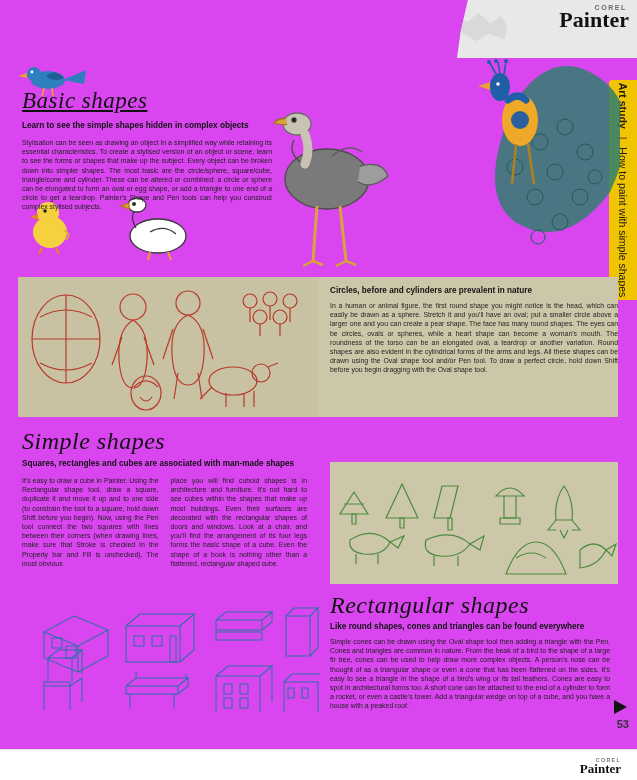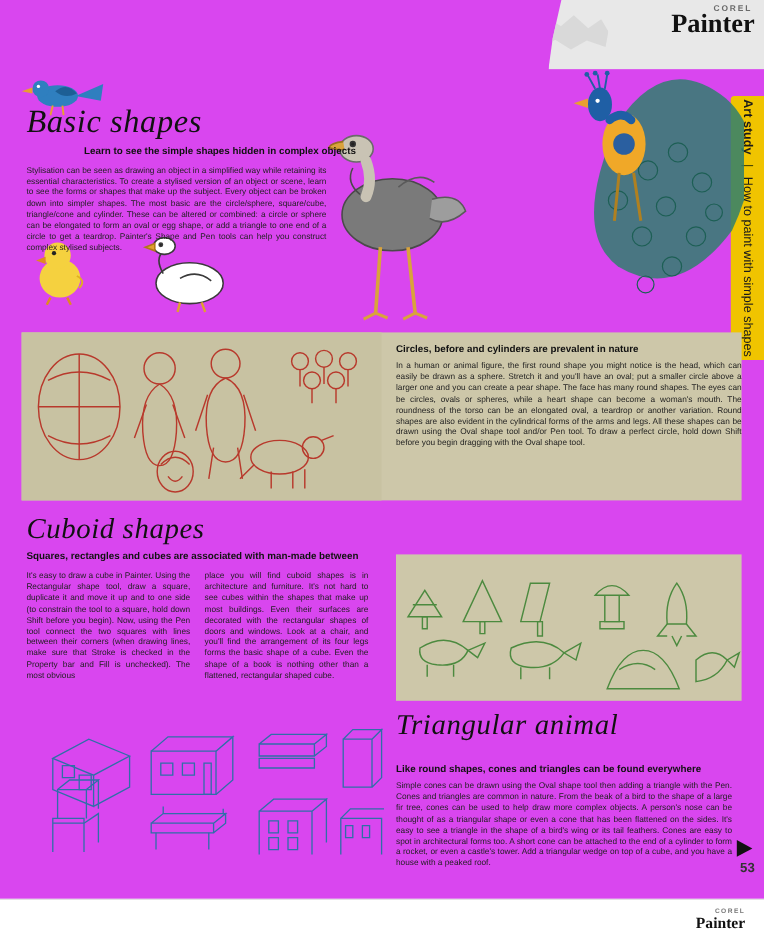--- a/index.html
+++ b/index.html
@@ -67,22 +67,22 @@
   }
   .standfirst{
     font-size:8.2px;font-weight:bold;color:#111;line-height:10px;
   }
   .body-text{
     font-size:6.9px;line-height:9.2px;color:#1e1e1e;text-align:justify;
   }
 
   
   #basic-shapes{position:absolute;left:22px;top:86px;width:260px;}
-  #basic-shapes .script-title{font-size:27px;line-height:30px;}
-  #basic-shapes .standfirst{margin-top:5px;width:250px;margin-left:48px;}
+  #basic-shapes .script-title{font-size:23px;line-height:30px;text-decoration:underline;}
+  #basic-shapes .standfirst{margin-top:5px;width:250px;}
   #basic-shapes .body-text{margin-top:7px;width:250px;}
 
   
   #round-panel{
     position:absolute;left:18px;top:277px;width:600px;height:140px;
     background:#cdc7a9;
   }
   #round-left{
     position:absolute;left:0;top:0;width:300px;height:140px;
     background:#c8c2a2;
@@ -97,21 +97,21 @@
   #cuboid .script-title{font-size:24px;line-height:27px;}
   #cuboid .standfirst{margin-top:4px;width:285px;}
   .two-col{
     margin-top:7px;
     column-count:2;column-gap:12px;width:285px;
   }
 
   
   #triangular{position:absolute;left:330px;top:592px;width:280px;}
   #triangular .script-title{font-size:24px;line-height:27px;}
-  #triangular .standfirst{margin-top:17px;}
+  #triangular .standfirst{margin-top:3px;}
   #triangular .body-text{margin-top:5px;}
 
   
   .ill-band{
     position:absolute;left:330px;top:462px;width:288px;height:122px;
     background:#cdc7a9;
   }
 
   
   .footer{
@@ -279,22 +279,22 @@
         </g>
       </svg>
     </div>
     <div id="round-text">
       <div class="standfirst">Circles, before and cylinders are prevalent in nature</div>
       <div class="body-text">In a human or animal figure, the first round shape you might notice is the head, which can easily be drawn as a sphere. Stretch it and you'll have an oval; put a smaller circle above a larger one and you can create a pear shape. The face has many round shapes. The eyes can be circles, ovals or spheres, while a heart shape can become a woman's mouth. The roundness of the torso can be an elongated oval, a teardrop or another variation. Round shapes are also evident in the cylindrical forms of the arms and legs. All these shapes can be drawn using the Oval shape tool and/or Pen tool. To draw a perfect circle, hold down Shift before you begin dragging with the Oval shape tool.</div>
     </div>
   </div>
 
   <div id="cuboid">
-    <div class="script-title">Cuboid shapes</div>
-    <div class="standfirst">Squares, rectangles and cubes are associated with man-made between</div>
+    <div class="script-title">Simple shapes</div>
+    <div class="standfirst">Squares, rectangles and cubes are associated with man-made shapes</div>
     <div class="two-col">
       <div class="body-text">It's easy to draw a cube in Painter. Using the Rectangular shape tool, draw a square, duplicate it and move it up and to one side (to constrain the tool to a square, hold down Shift before you begin). Now, using the Pen tool connect the two squares with lines between their corners (when drawing lines, make sure that Stroke is checked in the Property bar and Fill is unchecked). The most obvious</div>
       <div class="body-text">place you will find cuboid shapes is in architecture and furniture. It's not hard to see cubes within the shapes that make up most buildings. Even their surfaces are decorated with the rectangular shapes of doors and windows. Look at a chair, and you'll find the arrangement of its four legs forms the basic shape of a cube. Even the shape of a book is nothing other than a flattened, rectangular shaped cube.</div>
     </div>
   </div>
 
   <div class="art" style="left:30px;top:586px;">
     <svg width="290" height="130" viewBox="0 0 290 130">
       <g fill="none" stroke="#2f6fa8" stroke-width="1.1">
         <path d="M14 46 L44 30 L78 44 L48 60 Z"></path>
@@ -338,21 +338,21 @@
         <path d="M140 82 l14 -8 l-4 14 Z M104 94 v10 M128 94 v10"></path>
         <path d="M176 112 q12 -32 30 -32 q18 0 30 32 Z"></path>
         <path d="M186 96 q16 -10 30 0"></path>
         <path d="M250 88 q14 -12 26 0 q-8 16 -26 18 Z"></path>
         <path d="M276 88 l10 -6 l-4 12 Z"></path>
       </g>
     </svg>
   </div>
 
   <div id="triangular">
-    <div class="script-title">Triangular animal</div>
+    <div class="script-title">Rectangular shapes</div>
     <div class="standfirst">Like round shapes, cones and triangles can be found everywhere</div>
     <div class="body-text">Simple cones can be drawn using the Oval shape tool then adding a triangle with the Pen. Cones and triangles are common in nature. From the beak of a bird to the shape of a large fir tree, cones can be used to help draw more complex objects. A person's nose can be thought of as a triangular shape or even a cone that has been flattened on the sides. It's easy to see a triangle in the shape of a bird's wing or its tail feathers. Cones are easy to spot in architectural forms too. A short cone can be attached to the end of a cylinder to form a rocket, or even a castle's tower. Add a triangular wedge on top of a cube, and you have a house with a peaked roof.</div>
   </div>
 
   <div class="arrow"></div>
   <div class="page-num" style="right:8px;text-align:center;">53</div>
   <div class="footer">
     <div class="footer-logo">
       <div class="c">COREL</div>
       <div class="p">Painter</div>

